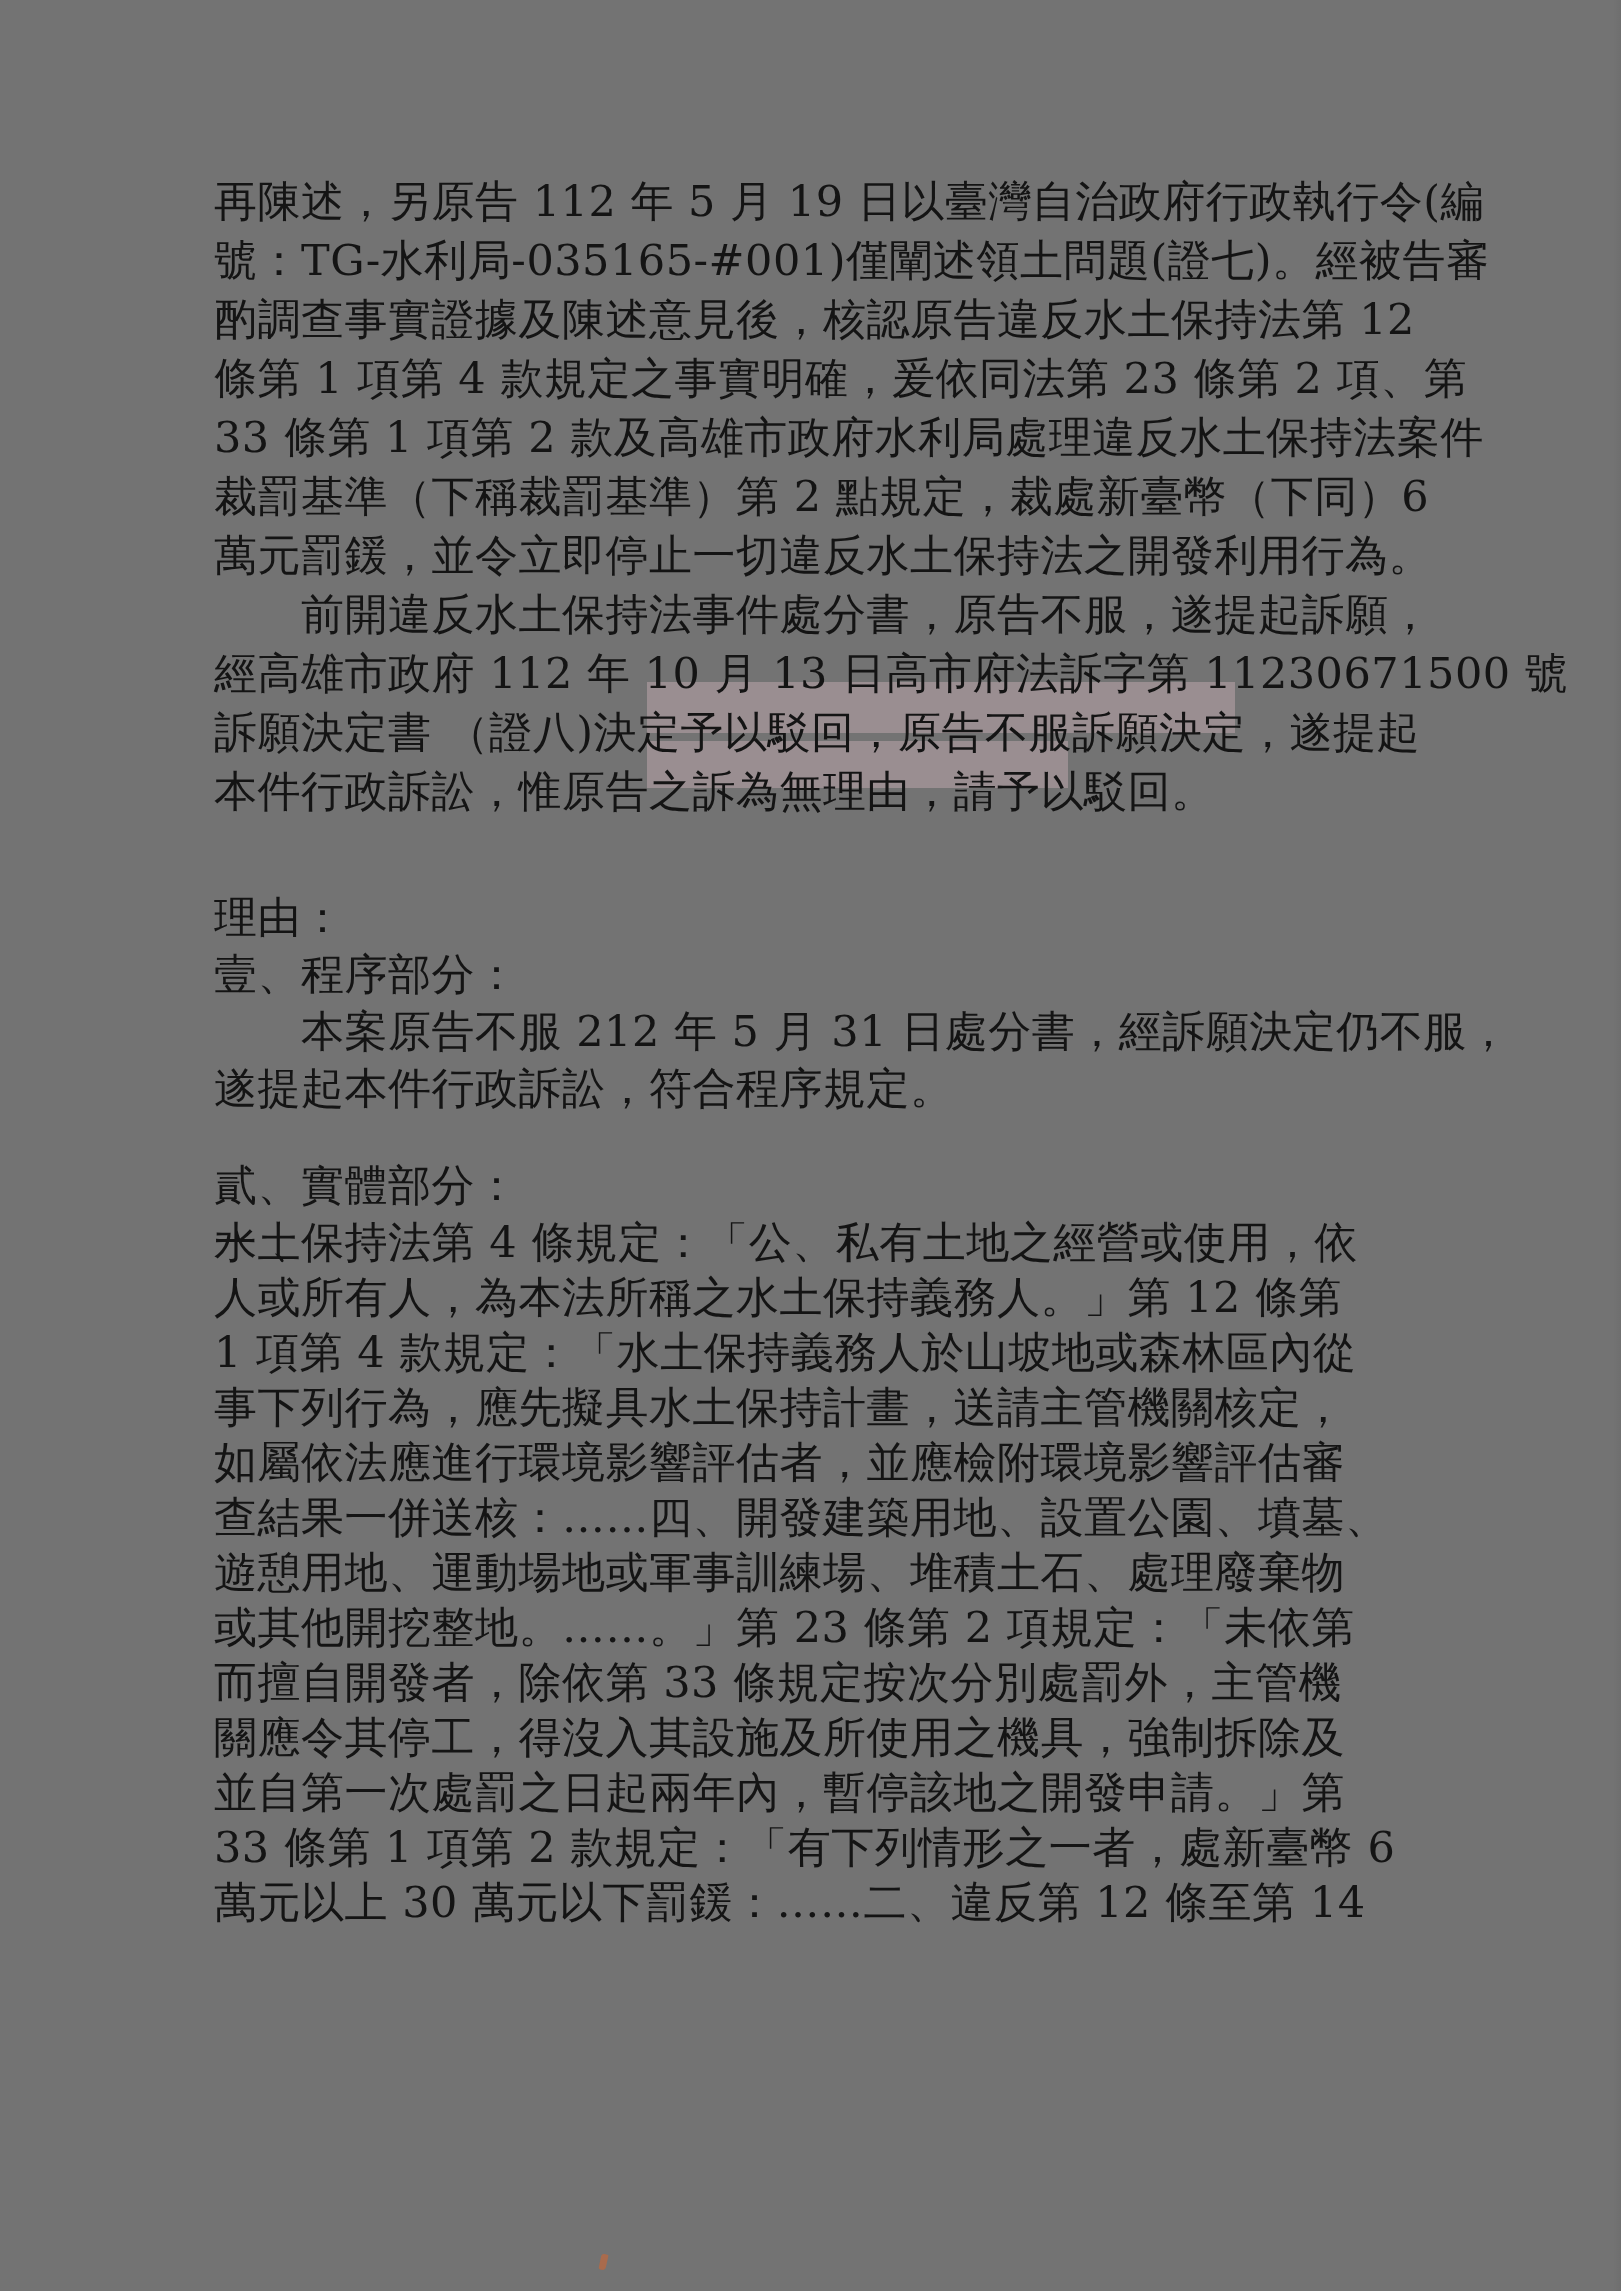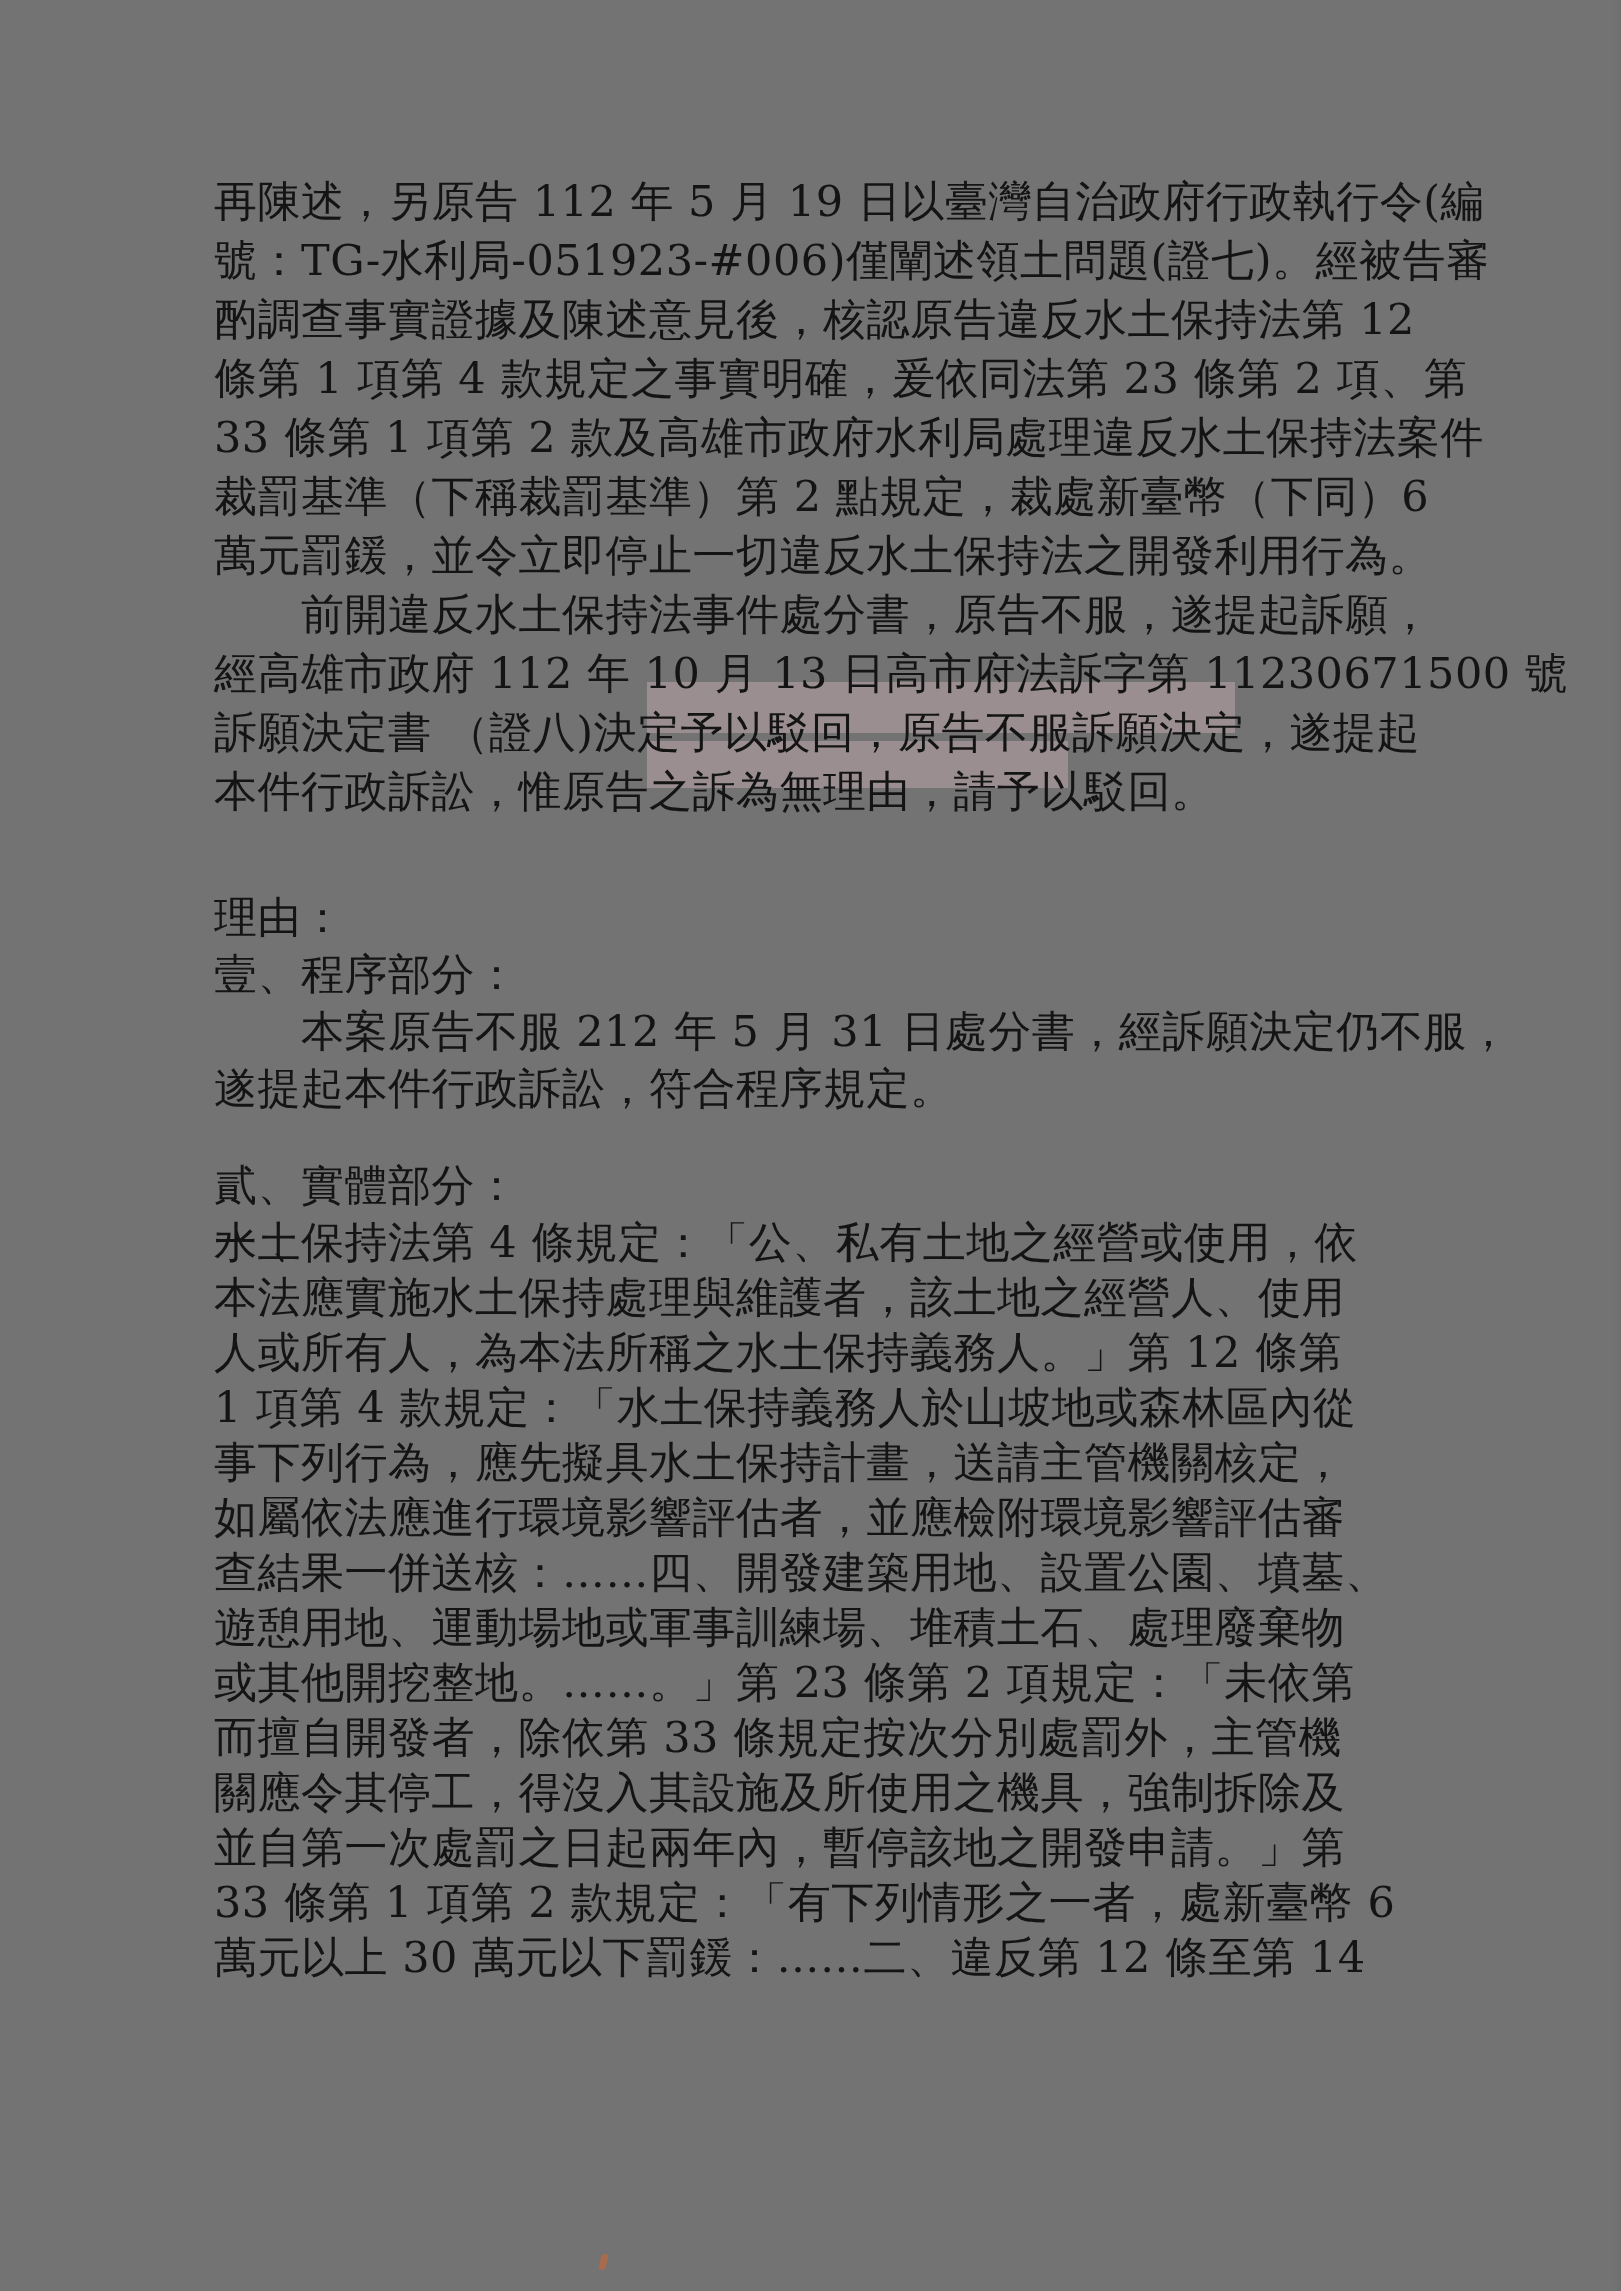--- a/index.html
+++ b/index.html
@@ -74,21 +74,21 @@
 </head>
 <body>
 
 <div class="page">
 
   <div class="tint tint-1"></div>
   <div class="tint tint-2"></div>
 
   <div class="content-block lh60" style="top:172px;">
     <div class="line">再陳述，另原告 112 年 5 月 19 日以臺灣自治政府行政執行令(編</div>
-    <div class="line">號：TG-水利局-051923-#006)僅闡述領土問題(證七)。經被告審</div>
+    <div class="line">號：TG-水利局-035165-#001)僅闡述領土問題(證七)。經被告審</div>
     <div class="line">酌調查事實證據及陳述意見後，核認原告違反水土保持法第 12</div>
     <div class="line">條第 1 項第 4 款規定之事實明確，爰依同法第 23 條第 2 項、第</div>
     <div class="line">33 條第 1 項第 2 款及高雄市政府水利局處理違反水土保持法案件</div>
     <div class="line">裁罰基準（下稱裁罰基準）第 2 點規定，裁處新臺幣（下同）6</div>
     <div class="line">萬元罰鍰，並令立即停止一切違反水土保持法之開發利用行為。</div>
     <div class="line">　　前開違反水土保持法事件處分書，原告不服，遂提起訴願，</div>
     <div class="line">經高雄市政府 112 年 10 月 13 日高市府法訴字第 11230671500 號</div>
     <div class="line">訴願決定書 （證八)決定予以駁回，原告不服訴願決定，遂提起</div>
     <div class="line">本件行政訴訟，惟原告之訴為無理由，請予以駁回。</div>
   </div>
@@ -102,21 +102,20 @@
 
   <div class="content-block lh58" style="top:1157px;">
     <div class="line">貳、實體部分：</div>
   </div>
 
   <div class="content-block lh56" style="top:1215px;">
     <div class="item">
       <div class="item-label">一、</div>
       <div class="item-lines">
         <div class="line">水土保持法第 4 條規定：「公、私有土地之經營或使用，依</div>
-        <div class="line">本法應實施水土保持處理與維護者，該土地之經營人、使用</div>
         <div class="line">人或所有人，為本法所稱之水土保持義務人。」第 12 條第</div>
         <div class="line">1 項第 4 款規定：「水土保持義務人於山坡地或森林區內從</div>
         <div class="line">事下列行為，應先擬具水土保持計畫，送請主管機關核定，</div>
         <div class="line">如屬依法應進行環境影響評估者，並應檢附環境影響評估審</div>
         <div class="line">查結果一併送核：……四、開發建築用地、設置公園、墳墓、</div>
         <div class="line">遊憩用地、運動場地或軍事訓練場、堆積土石、處理廢棄物</div>
         <div class="line">或其他開挖整地。……。」第 23 條第 2 項規定：「未依第</div>
         <div class="line">而擅自開發者，除依第 33 條規定按次分別處罰外，主管機</div>
         <div class="line">關應令其停工，得沒入其設施及所使用之機具，強制拆除及</div>
         <div class="line">並自第一次處罰之日起兩年內，暫停該地之開發申請。」第</div>

